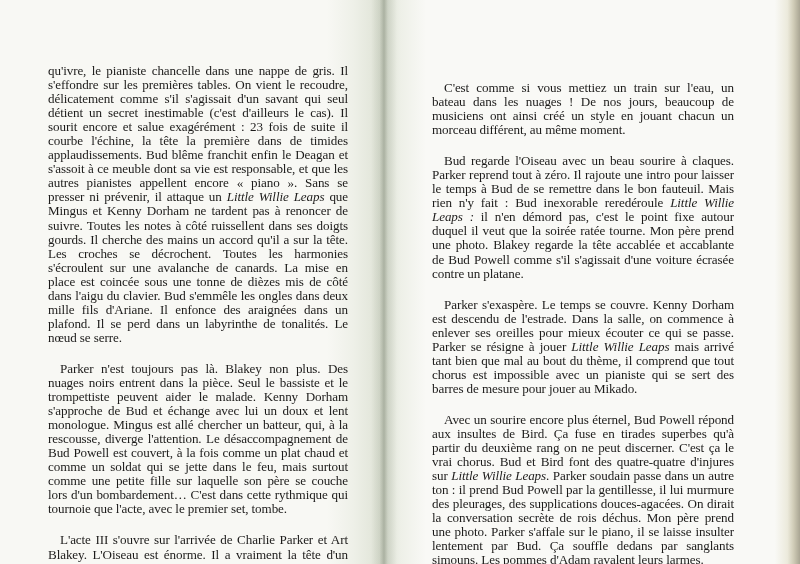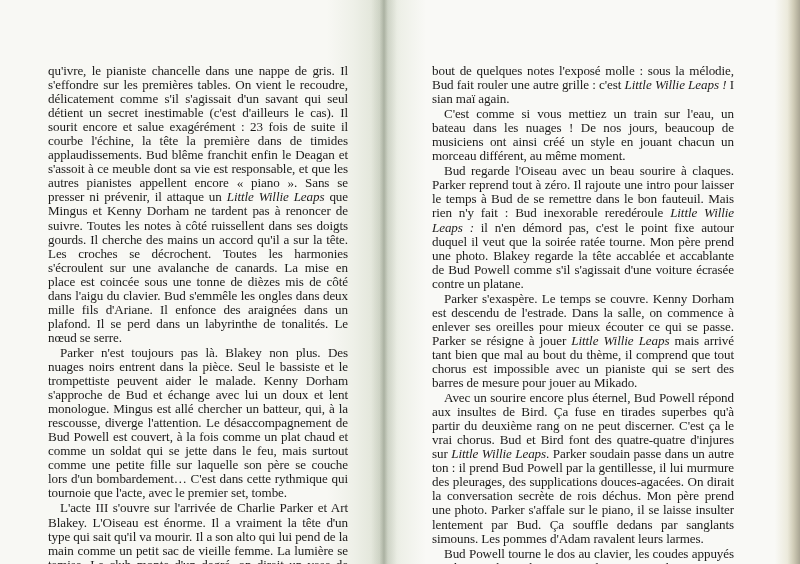--- a/index.html
+++ b/index.html
@@ -36,41 +36,40 @@
   }
   .text-block {
     position: absolute; top: 64px;
     font-size: 13.1px; line-height: 14.05px;
     text-align: justify;
     letter-spacing: -0.1px;
   }
   .page-left .text-block { left: 48px; width: 300px; }
   .page-right .text-block { left: 52px; width: 302px; }
   .para { margin: 0; text-indent: 0; }
-  .para.indent { text-indent: 12px; margin-top: 1px; }
+  .para.indent { text-indent: 12px; margin-top: 17px; }
   .para .it { font-style: italic; }
 </style>
 </head>
 <body>
 
 <div class="spread">
   <div class="top-edge"></div>
 
   <div class="page page-left">
     <div class="text-block">
       <p class="para"><span>qu'ivre, le pianiste chancelle dans une nappe de gris. Il s'effondre sur les premières tables. On vient le recoudre, délicatement comme s'il s'agissait d'un savant qui seul détient un secret inestimable (c'est d'ailleurs le cas). Il sourit encore et salue exagérément : 23 fois de suite il courbe l'échine, la tête la première dans de timides applaudissements. Bud blême franchit enfin le Deagan et s'assoit à ce meuble dont sa vie est responsable, et que les autres pianistes appellent encore « piano ». Sans se presser ni prévenir, il attaque un </span><span class="it">Little Willie Leaps</span><span> que Mingus et Kenny Dorham ne tardent pas à renoncer de suivre. Toutes les notes à côté ruissellent dans ses doigts gourds. Il cherche des mains un accord qu'il a sur la tête. Les croches se décrochent. Toutes les harmonies s'écroulent sur une avalanche de canards. La mise en place est coincée sous une tonne de dièzes mis de côté dans l'aigu du clavier. Bud s'emmêle les ongles dans deux mille fils d'Ariane. Il enfonce des araignées dans un plafond. Il se perd dans un labyrinthe de tonalités. Le nœud se serre.</span></p>
       <p class="para indent"><span>Parker n'est toujours pas là. Blakey non plus. Des nuages noirs entrent dans la pièce. Seul le bassiste et le trompettiste peuvent aider le malade. Kenny Dorham s'approche de Bud et échange avec lui un doux et lent monologue. Mingus est allé chercher un batteur, qui, à la rescousse, diverge l'attention. Le désaccompagnement de Bud Powell est couvert, à la fois comme un plat chaud et comme un soldat qui se jette dans le feu, mais surtout comme une petite fille sur laquelle son père se couche lors d'un bombardement… C'est dans cette rythmique qui tournoie que l'acte, avec le premier set, tombe.</span></p>
       <p class="para indent"><span>L'acte III s'ouvre sur l'arrivée de Charlie Parker et Art Blakey. L'Oiseau est énorme. Il a vraiment la tête d'un type qui sait qu'il va mourir. Il a son alto qui lui pend de la main comme un petit sac de vieille femme. La lumière se tamise. Le club monte d'un degré, on dirait un vase de bruits qu'on vient de faire déborder. Blakey s'installe : il roule un patin à la caisse claire et fait éternuer sa charleston. Le second set commence. Mingus explique à Bird en un regard la situation. Un arpège tordu traîne encore aux pieds de Bud, immobile, les yeux plongés dans les cordes du piano.</span></p>
 
     </div>
   </div>
 
   <div class="page page-right">
     <div class="text-block">
-      <p class="para"><span>bout de quelques notes l'exposé molle : sous la mélodie, Bud fait rouler une autre grille : c'est </span><span class="it">Little Willie Leaps !</span><span> I sian maï again.</span></p>
       <p class="para indent"><span>C'est comme si vous mettiez un train sur l'eau, un bateau dans les nuages ! De nos jours, beaucoup de musiciens ont ainsi créé un style en jouant chacun un morceau différent, au même moment.</span></p>
       <p class="para indent"><span>Bud regarde l'Oiseau avec un beau sourire à claques. Parker reprend tout à zéro. Il rajoute une intro pour laisser le temps à Bud de se remettre dans le bon fauteuil. Mais rien n'y fait : Bud inexorable reredéroule </span><span class="it">Little Willie Leaps :</span><span> il n'en démord pas, c'est le point fixe autour duquel il veut que la soirée ratée tourne. Mon père prend une photo. Blakey regarde la tête accablée et accablante de Bud Powell comme s'il s'agissait d'une voiture écrasée contre un platane.</span></p>
       <p class="para indent"><span>Parker s'exaspère. Le temps se couvre. Kenny Dorham est descendu de l'estrade. Dans la salle, on commence à enlever ses oreilles pour mieux écouter ce qui se passe. Parker se résigne à jouer </span><span class="it">Little Willie Leaps</span><span> mais arrivé tant bien que mal au bout du thème, il comprend que tout chorus est impossible avec un pianiste qui se sert des barres de mesure pour jouer au Mikado.</span></p>
       <p class="para indent"><span>Avec un sourire encore plus éternel, Bud Powell répond aux insultes de Bird. Ça fuse en tirades superbes qu'à partir du deuxième rang on ne peut discerner. C'est ça le vrai chorus. Bud et Bird font des quatre-quatre d'injures sur </span><span class="it">Little Willie Leaps</span><span>. Parker soudain passe dans un autre ton : il prend Bud Powell par la gentillesse, il lui murmure des pleurages, des supplications douces-agacées. On dirait la conversation secrète de rois déchus. Mon père prend une photo. Parker s'affale sur le piano, il se laisse insulter lentement par Bud. Ça souffle dedans par sanglants simouns. Les pommes d'Adam ravalent leurs larmes.</span></p>
       <p class="para indent"><span>Bud Powell tourne le dos au clavier, les coudes appuyés sur les touches, plaquant un dernier accord en « mort-mineur ». Commence alors une longue épopée absente de son regard vers un point nul, un minuscule phosphène, un troisième œil au point mort. L'ombre de son beau crâne mal rasé se dessine sur un fond de sunlight en sang et sa moustache s'étire sur une espèce d'échancrure marmoréenne qu'on ne peut plus appeler « sourire ».</span></p>
 
     </div>
   </div>
 
   <div class="gutter"></div>

